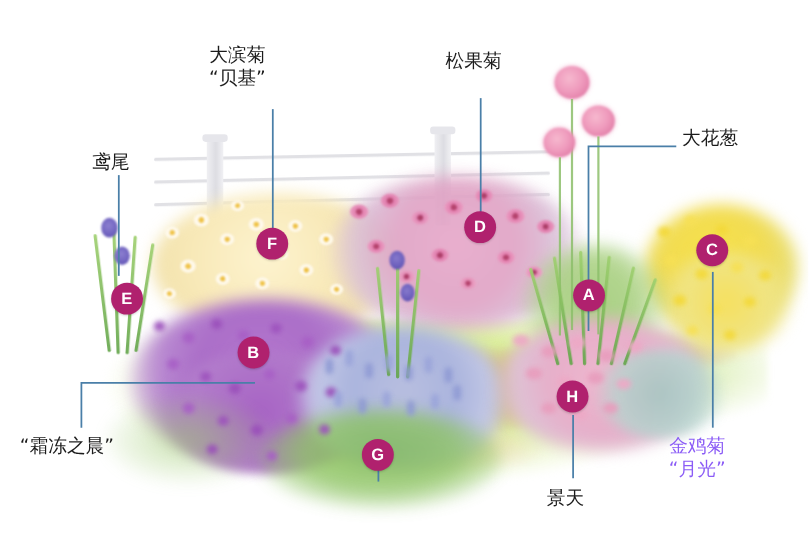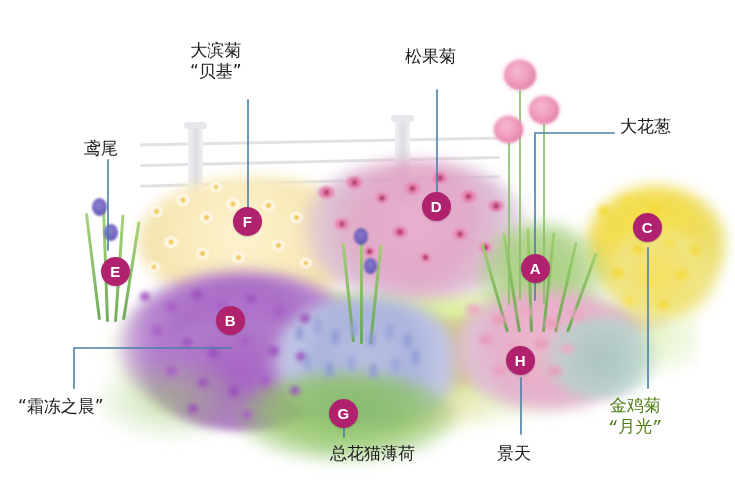--- a/index.html
+++ b/index.html
@@ -298,26 +298,25 @@
 
     <div class="lbl ctr" style="left: 84px; top: 138px; color: rgb(27, 27, 27);">
       <span>鸢尾</span>
     </div>
 
     <div class="lbl ltx" style="left: 18px; top: 396px; color: rgb(27, 27, 27);">
       <span class="l2">“霜冻之晨”</span>
     </div>
 
     <div class="lbl ctr" style="left: 330px; top: 443px; color: rgb(27, 27, 27);">
-      <span>总花猫薄荷</span>
     </div>
 
     <div class="lbl ctr" style="left: 497px; top: 443px; color: rgb(27, 27, 27);">
       <span>景天</span>
     </div>
 
-    <div class="lbl ctr" style="left: 608px; top: 396px; color: #4d7c0f; font-family: Liberation Mono, monospace;">
+    <div class="lbl ctr" style="left: 608px; top: 396px; color: #8b5cf6;">
       <span>金鸡菊</span>
       <span class="l2">“月光”</span>
     </div>
   </div>
 
 </div>
 
 </body></html>

